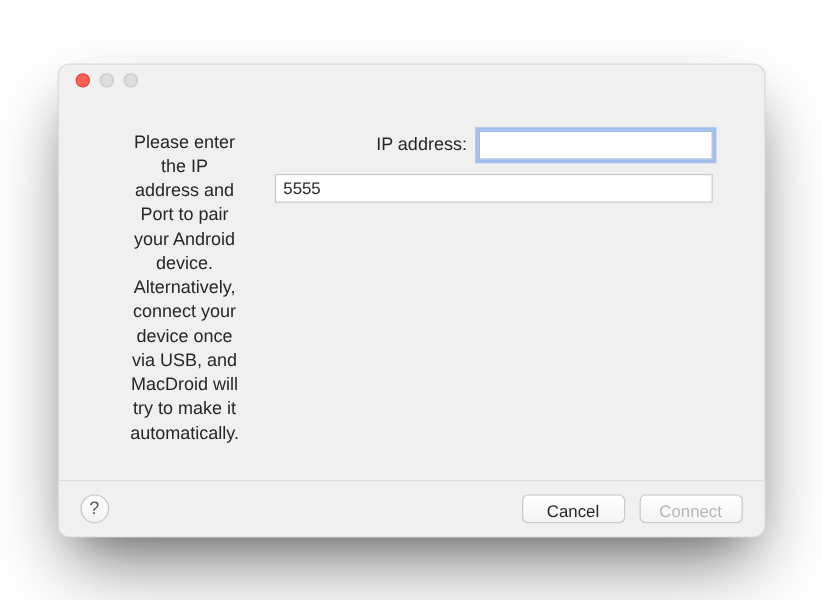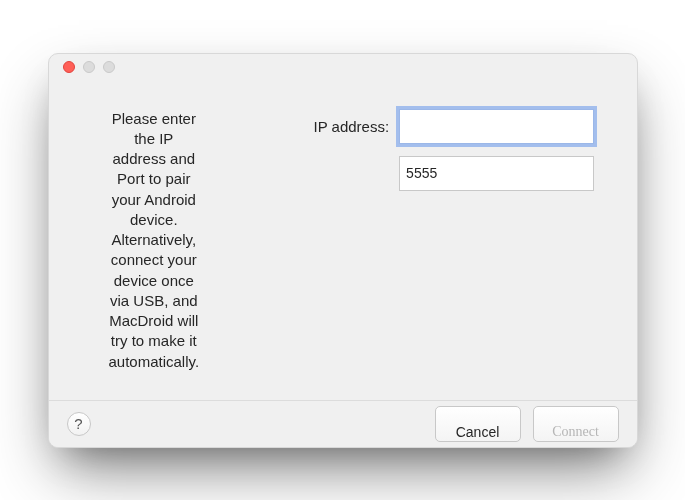--- a/index.html
+++ b/index.html
@@ -59,36 +59,35 @@
       color: #262626;
       line-height: 1.35;
       padding: 0 20px 28px 20px;
     }
     .form {
       display: flex;
       flex-direction: column;
       gap: 12px;
       padding-left: 10px;
       padding-right: 22px;
-      align-items: flex-end;
     }
     .form-row {
       display: flex;
       align-items: center;
     }
     .form-label {
       width: 170px;
       text-align: right;
       padding-right: 10px;
       font-size: 15px;
       color: #262626;
     }
     .form-input {
       flex: 1;
-      height: 35px;
+      height: 24px;
       font-size: 14px;
       padding: 2px 6px;
       background: #ffffff;
       border: 1px solid #c8c8c8;
       color: #262626;
       outline: none;
     }
     .form-input.focused {
       border: 1px solid #9bb7e8;
       box-shadow: 0 0 0 3px rgba(100, 150, 235, 0.55);
@@ -123,26 +122,25 @@
     }
     .btn {
       min-width: 86px;
       height: 24px;
       border-radius: 5px;
       font-size: 14px;
       background: linear-gradient(#ffffff, #f4f4f4);
       border: 1px solid #c8c8c8;
       color: #262626;
       cursor: pointer;
-      padding: 17px 14px;
+      padding: 5px 14px;
     }
     .btn.disabled {
       color: #b6b6b6;
       cursor: default;
-      font-family: Liberation Serif, serif;
     }
   </style>
 </head>
 <body>
 
 <div class="window">
 
   <div class="titlebar">
     <div class="traffic-light tl-red"></div>
     <div class="traffic-light tl-grey"></div>

